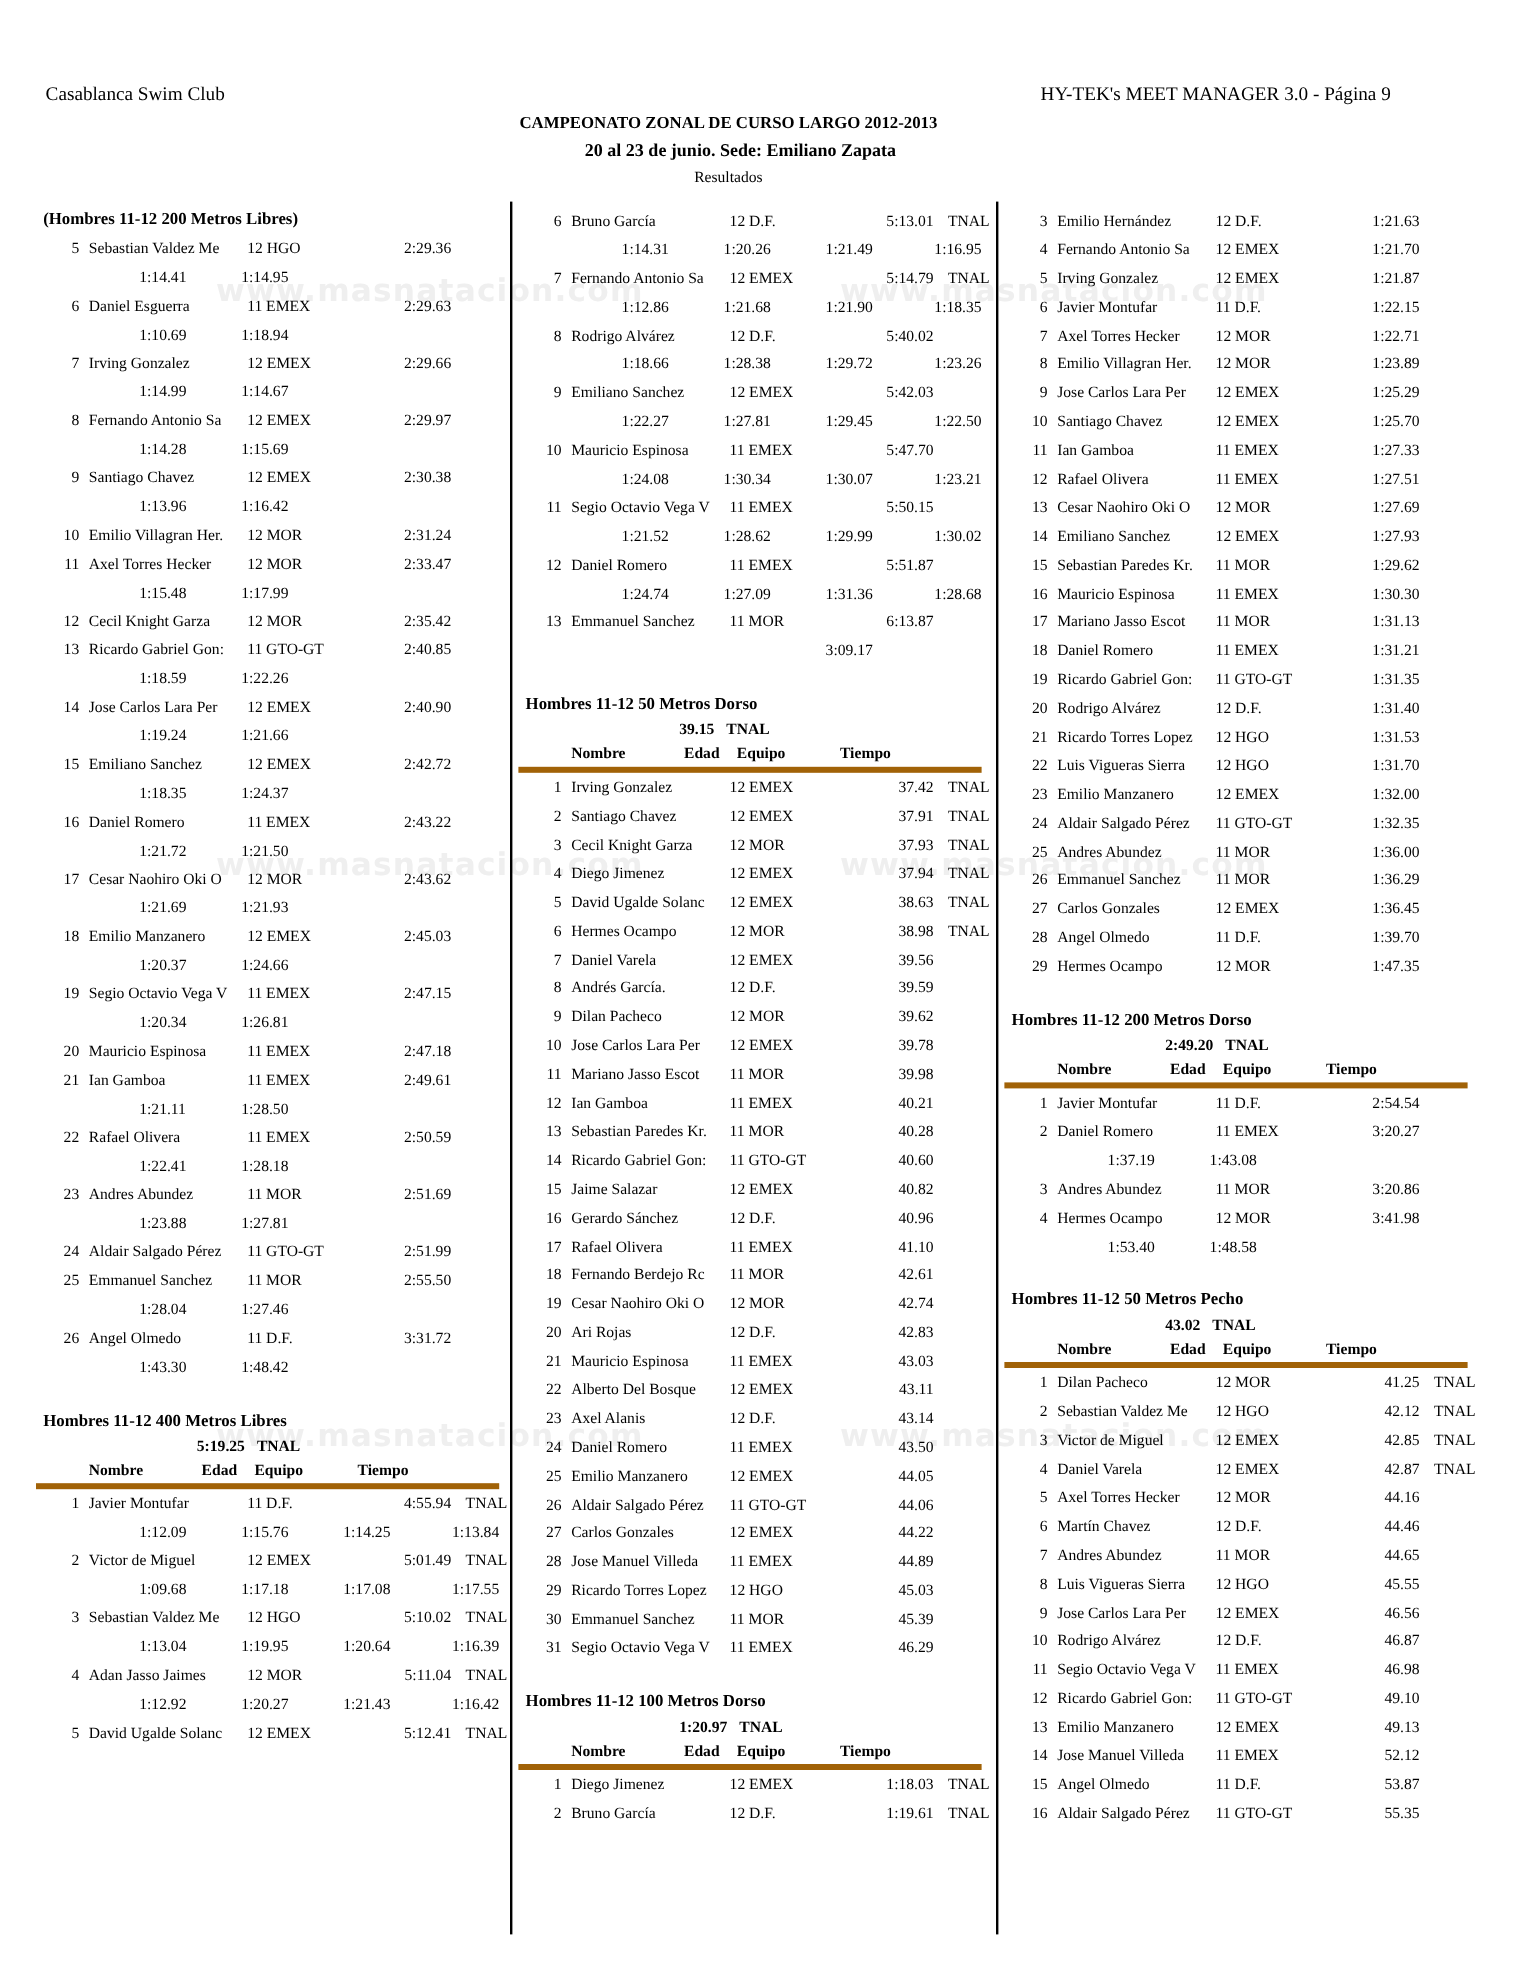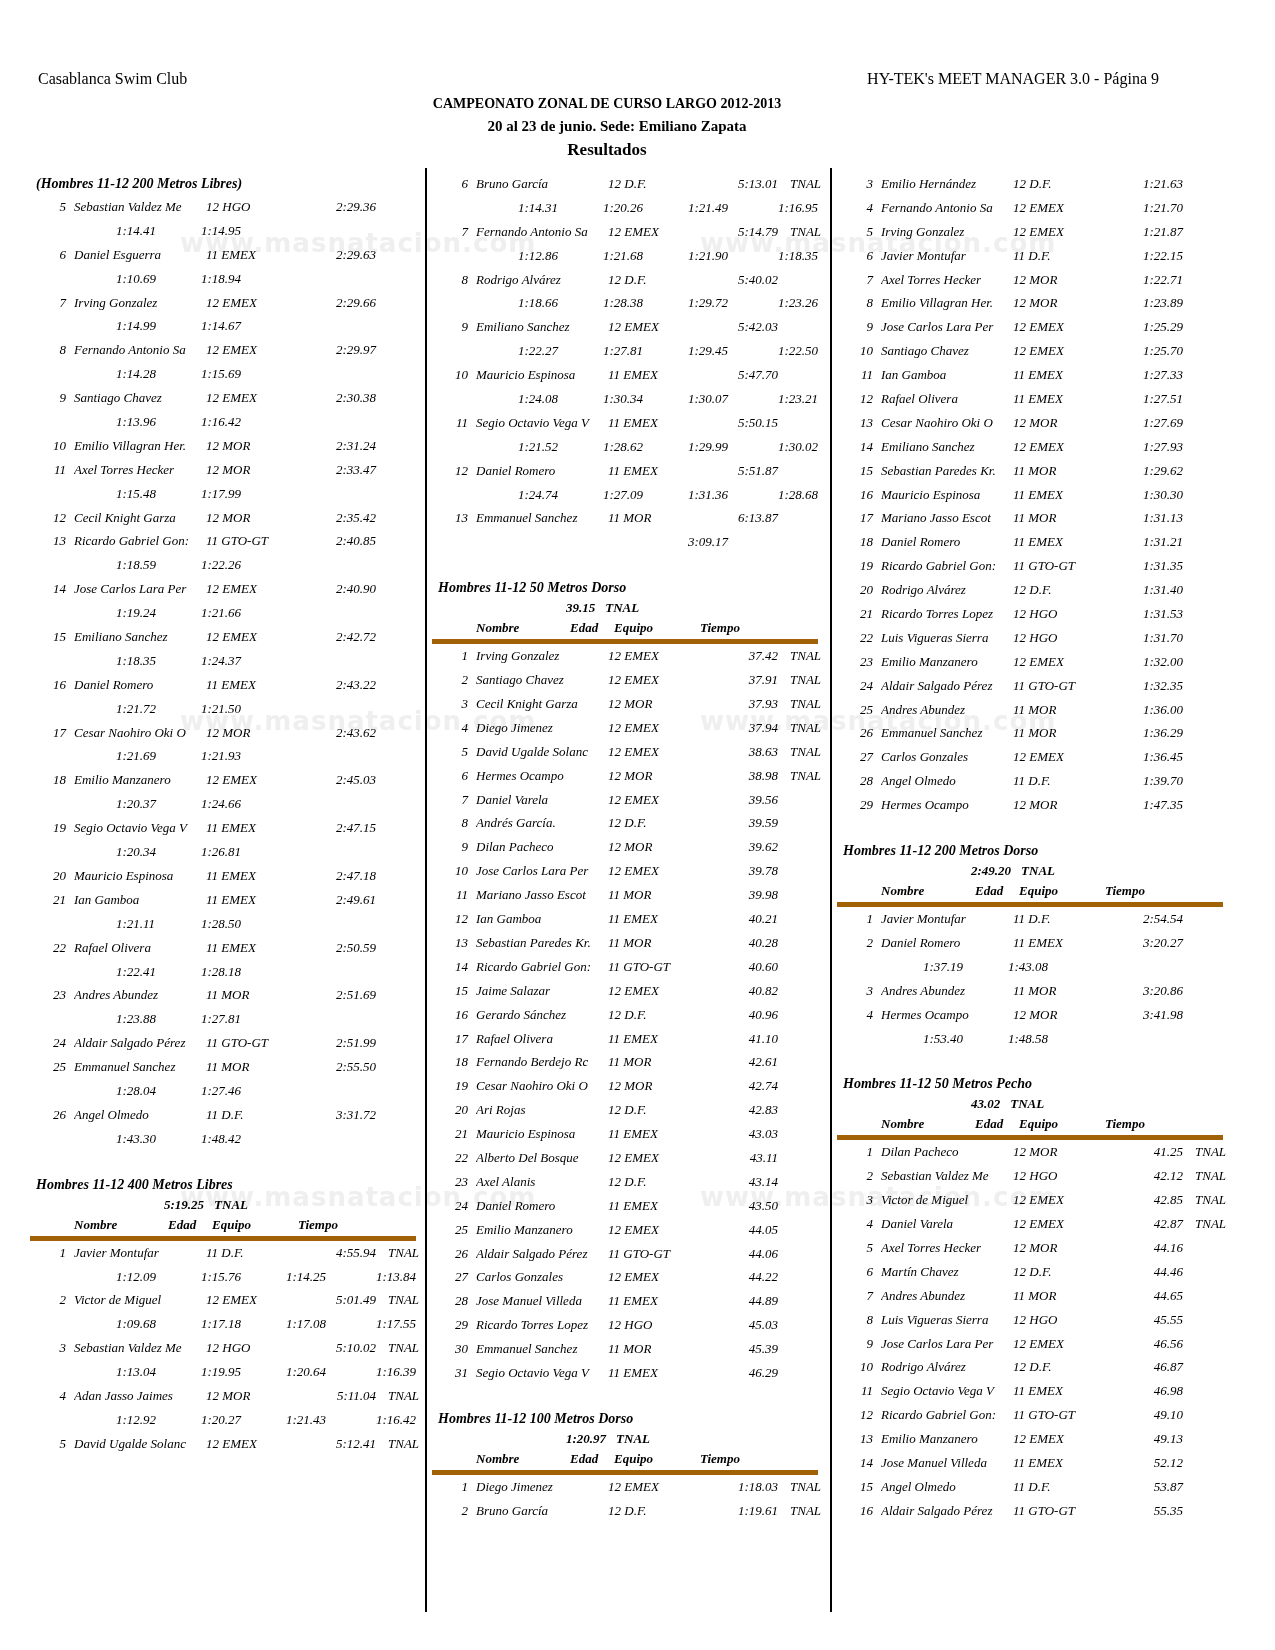--- a/index.html
+++ b/index.html
@@ -2,23 +2,23 @@
 <html><head>
 <meta charset="utf-8">
 <style>
   html, body { margin:0; padding:0; background:#ffffff; }
   body { width:1275px; height:1650px; position:relative; overflow:hidden;
          font-family:"Liberation Serif","DejaVu Serif",serif; color:#000; }
   .hdr-left { position:absolute; left:38px; top:70px; font-size:16px; }
   .hdr-right { position:absolute; right:116px; top:70px; font-size:16px; }
   .title1 { position:absolute; left:0; width:1214px; top:96px; text-align:center; font-weight:bold; font-size:14px; }
   .title2 { position:absolute; left:0; width:1214px; top:118px; text-align:center; font-weight:bold; font-size:15px;margin-left:10px; }
-  .title3 { position:absolute; left:0; width:1214px; top:140px; text-align:center; font-weight:bold; font-size:17px; }
+  .title3 { position:absolute; left:0; width:1214px; top:140px; text-align:center; font-weight:normal; font-size:13px; }
   .vline { position:absolute; width:2px; background:#000; top:168px; height:1444px; }
-  .col { position:absolute; top:172px; width:380px; font-size:13px;font-style:italic; }
+  .col { position:absolute; top:172px; width:380px; font-size:13px; }
   .c1 { left:36px; } .c2 { left:438px; } .c3 { left:843px; }
   .row { position:relative; height:23.9px; line-height:23.9px; white-space:nowrap; }
   .row span { position:absolute; top:0; }
   .rk { width:30px; text-align:right; left:0; }
   .nm { left:38px; width:125px; overflow:hidden; }
   .ag { left:170px; }
   .tm { left:270px; width:70px; text-align:right; }
   .st { left:352px; }
   .sp1 { left:80px; } .sp2 { left:165px; } .sp3 { left:250px; } .sp4 { left:320px; width:60px; text-align:right; overflow:hidden; }
   .ev-title { font-weight:bold; font-size:14px; height:23px; line-height:23px; white-space:nowrap; }

